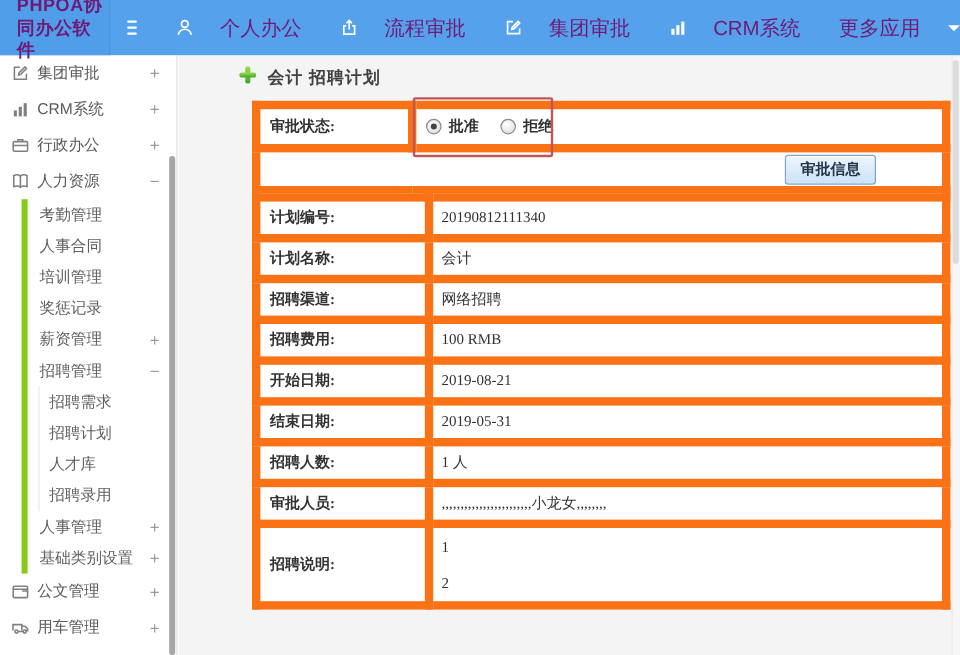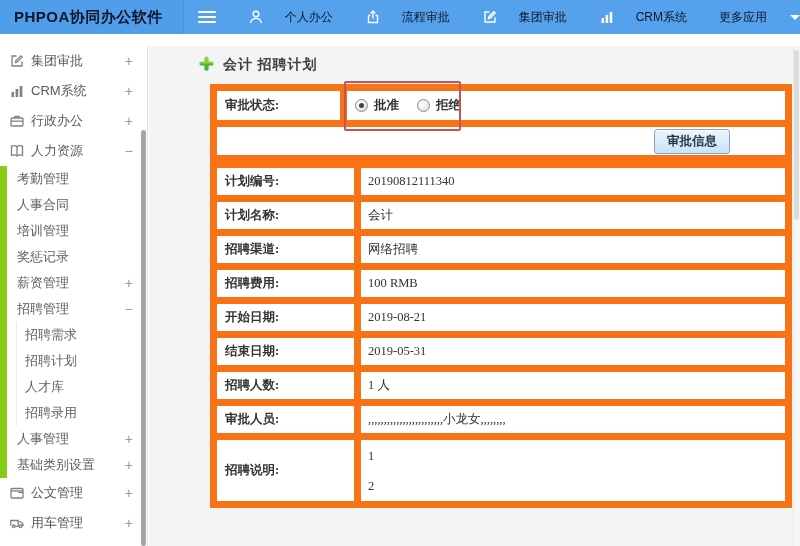--- a/index.html
+++ b/index.html
@@ -1,41 +1,41 @@
 <!DOCTYPE html>
 <html><head>
 <meta charset="utf-8">
 <style>
   * { margin:0; padding:0; box-sizing:border-box; }
   html,body { width:800px; height:546px; overflow:hidden; }
   body { font-family:"Liberation Sans", sans-serif; background:#fff; position:relative; }
 
   
-  .topbar { position:absolute; top:0; left:0; right:0; height:34px; background:#55a1eb;
-            display:flex; align-items:center; color:#0f172a; z-index:20; }
+  .topbar { position:absolute; top:0; left:0; right:0; height:46px; background:#55a1eb;
+            display:flex; align-items:center; color:#701a75; z-index:20; }
   .brand { width:190px; height:100%; display:flex; align-items:center; padding-left:14px;
            background:#509de9; border-right:1px solid rgba(0,0,0,.06);
            font-size:15px; font-weight:bold; letter-spacing:.5px; }
   .hamburger { margin-left:14px; width:18px; cursor:pointer; }
   .hamburger i { display:block; height:2px; background:#fff; margin:3px 0; border-radius:1px; }
   .nav { display:flex; align-items:center; margin-left:32px; gap:32px; }
-  .nav-item { display:flex; align-items:center; gap:21px; font-size:12px; cursor:pointer; white-space:nowrap; }
+  .nav-item { display:flex; align-items:center; gap:21px; font-size:17px; cursor:pointer; white-space:nowrap; }
   .nav-item svg { display:block; }
   .caret { width:0; height:0; border-left:5px solid transparent; border-right:5px solid transparent;
            border-top:5px solid #fff; margin-left:2px; }
 
   
   .sidebar { position:absolute; top:46px; left:0; width:148px; bottom:0; background:#fff;
              border-right:1px solid #e0e0e0; z-index:10; }
   .it1 { height:30px; display:flex; align-items:center; position:relative; padding-left:8px;
          color:#595959; font-size:13px; cursor:pointer; }
   .it1 .sic { width:17px; height:16px; display:flex; align-items:center; justify-content:center; }
   .it1 .lbl { margin-left:6px; }
   .tg { position:absolute; right:14px; color:#9a9a9a; font-size:14px; line-height:1; cursor:pointer; }
-  .grp1 { border-left:7px solid #84cc16; }
+  .grp1 { margin-left:18px; border-left:5px solid #84cc16; }
   .it2 { height:26px; display:flex; align-items:center; position:relative; padding-left:10px;
          color:#5e5e5e; font-size:13px; cursor:pointer; }
   .grp2 { margin-left:9px; border-left:1px solid #ececec; }
   .it3 { height:26px; display:flex; align-items:center; position:relative; padding-left:8px;
          color:#606060; font-size:13px; cursor:pointer; }
   .side-thumb { position:absolute; right:1px; top:84px; bottom:0; width:5px;
                 background:#a6a6a6; border-radius:3px; }
 
   
   .content { position:absolute; left:149px; top:46px; right:0; bottom:0; background:#f4f4f4; }

